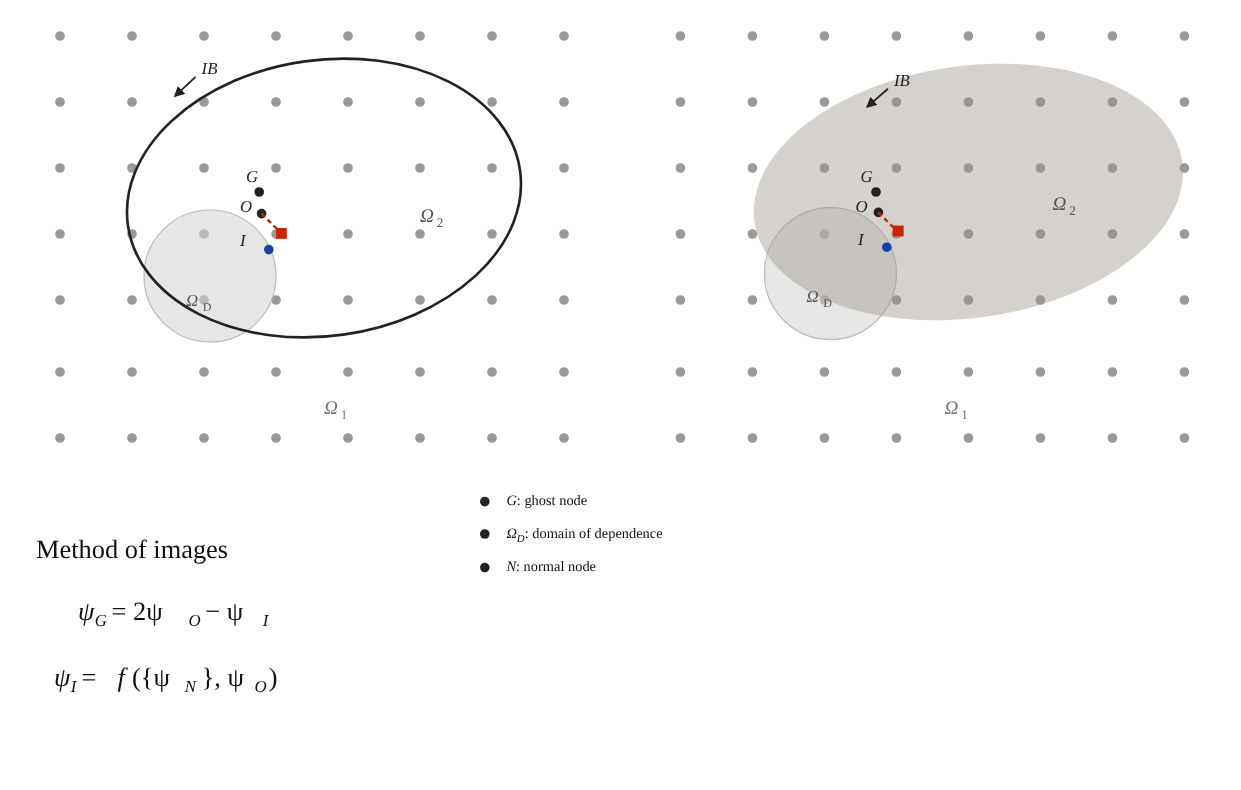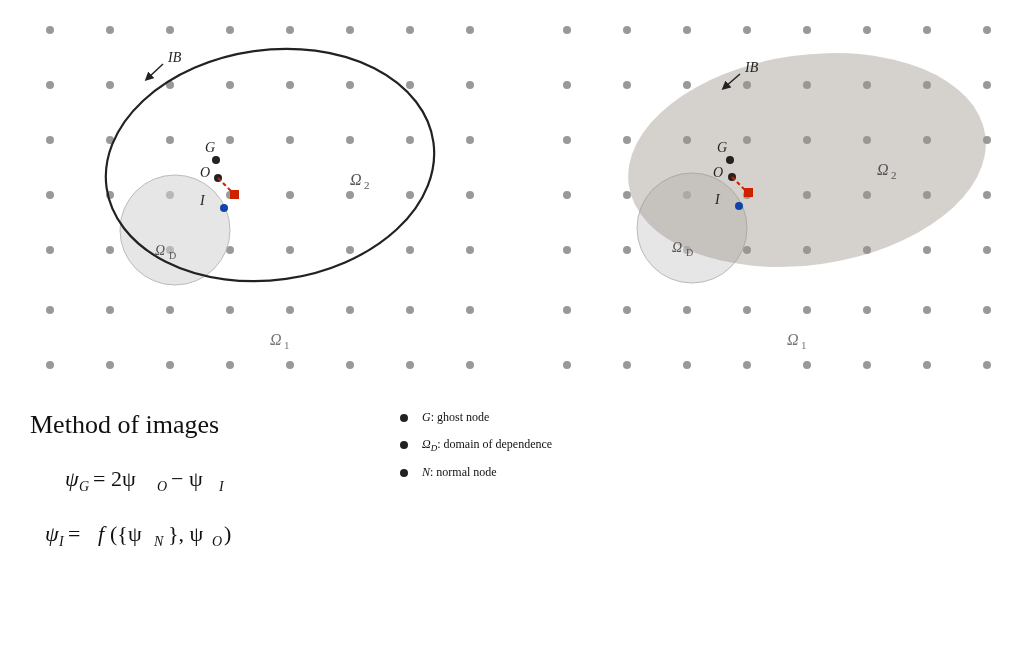--- a/index.html
+++ b/index.html
@@ -42,26 +42,27 @@
       height: 268px;
       align-items: flex-start;
     }
 
     .left-panel {
       width: 310px;
       flex-shrink: 0;
     }
 
     .method-title {
-      font-size: 26px;
+      font-size: 22px;
       font-weight: normal;
       font-style: normal;
       font-family: Georgia, serif;
       color: #111;
       margin-bottom: 18px;
+      margin-top: 35px;
     }
 
     .formula {
       font-size: 18px;
       color: #111;
       margin-bottom: 10px;
       text-align: center;
       font-family: Georgia, 'Times New Roman', serif;
     }
 

